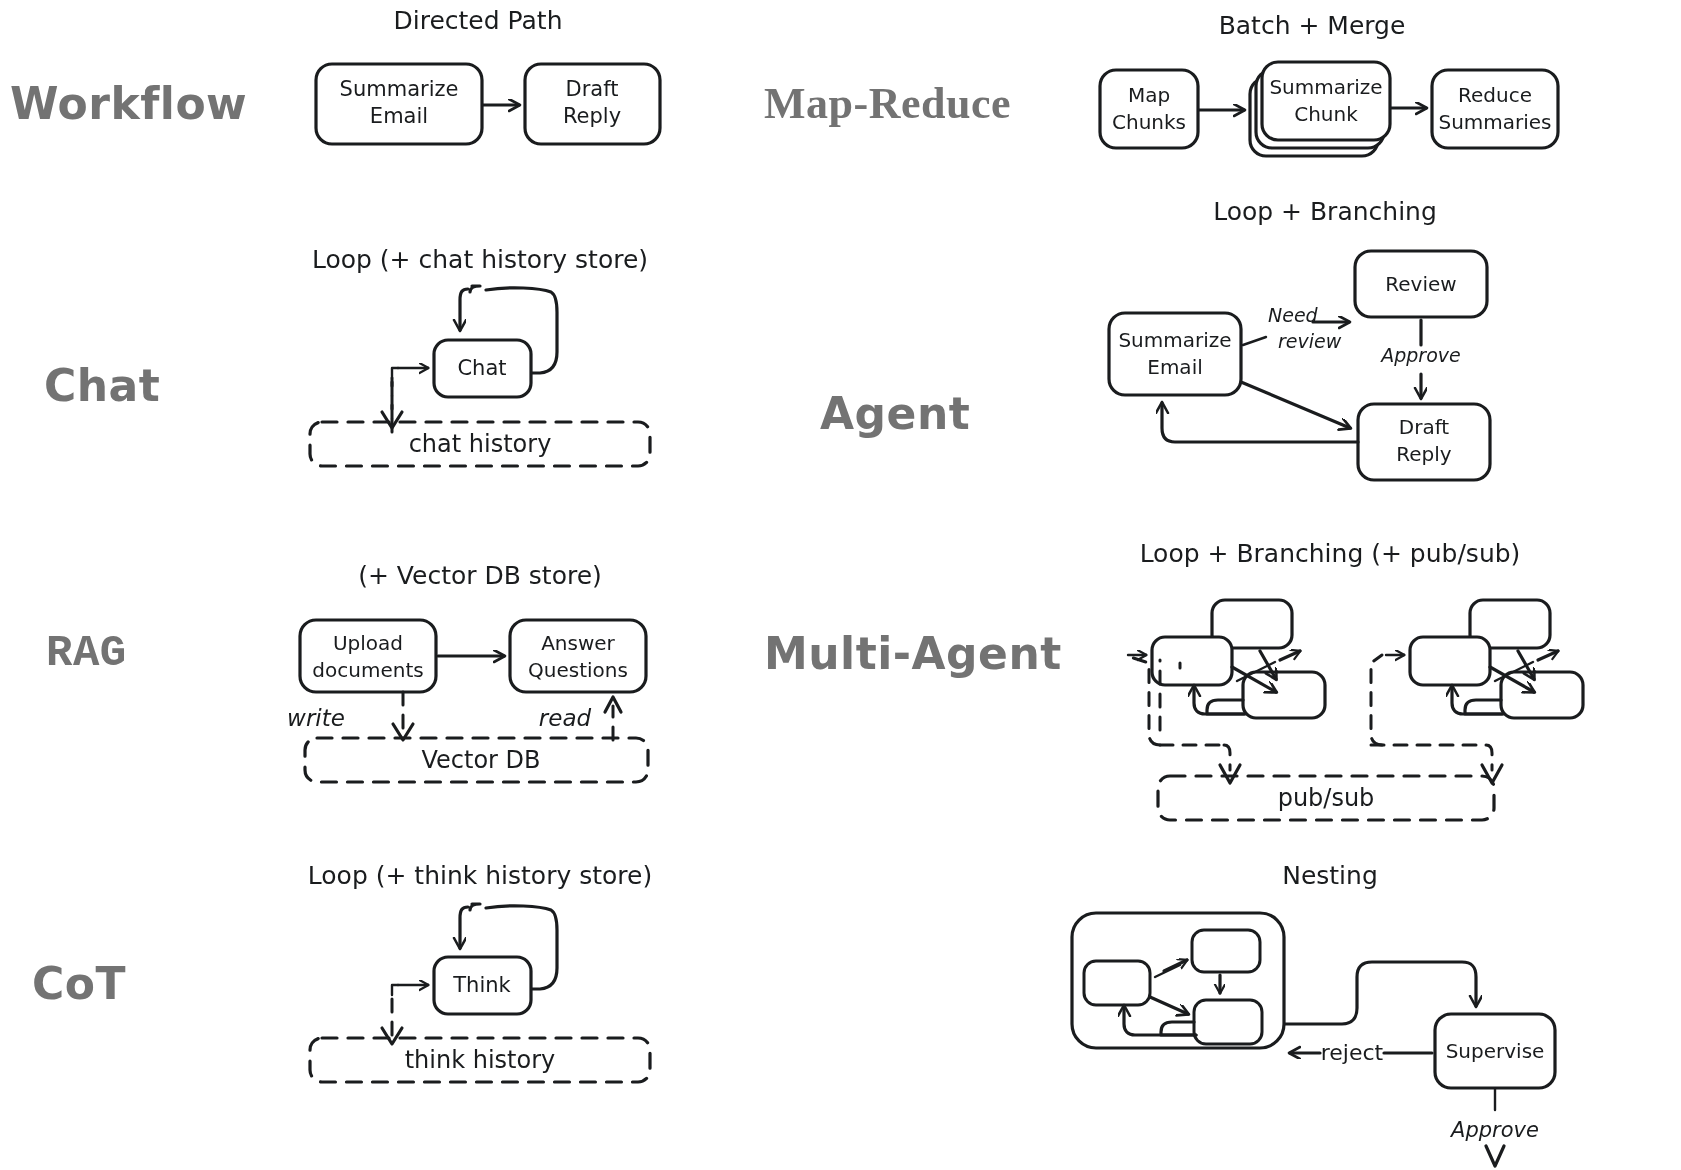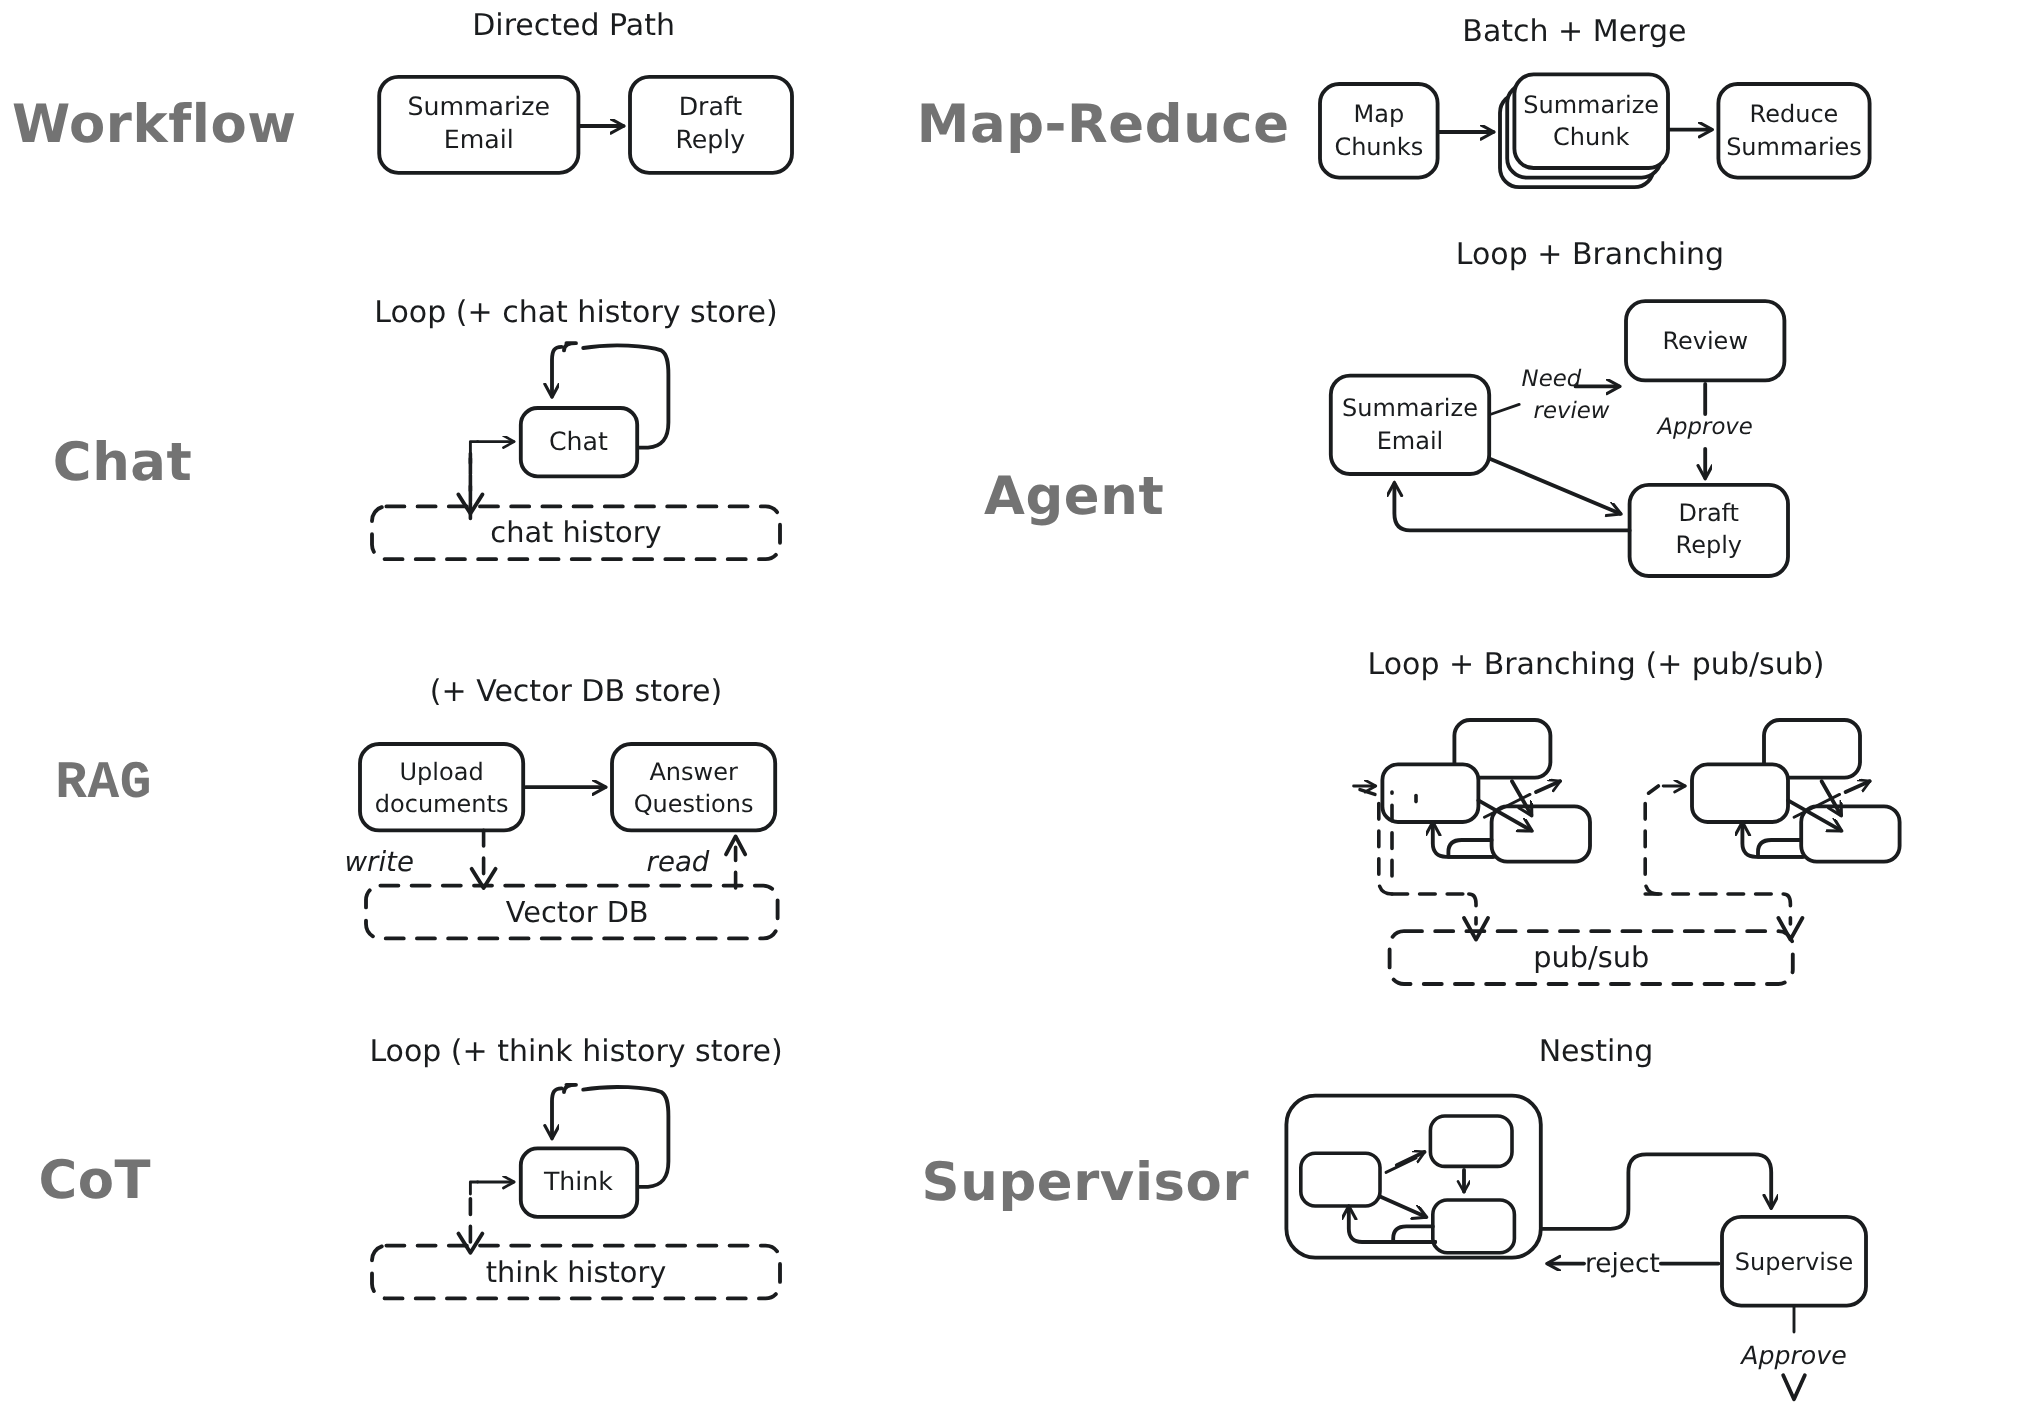--- a/index.html
+++ b/index.html
@@ -23,23 +23,23 @@
 </style>
 </head>
 <body>
 
 <div class="canvas">
 
   <div class="rowlabel" style="left:10px;top:78px;">Workflow</div>
   <div class="rowlabel" style="left:44px;top:360px;">Chat</div>
   <div class="rowlabel" style="left:46px;top:628px;font-family:Liberation Mono, monospace;">RAG</div>
   <div class="rowlabel" style="left:32px;top:958px;">CoT</div>
-  <div class="rowlabel" style="left:764px;top:78px;">Map-Reduce</div>
+  <div class="rowlabel" style="left:764px;top:78px;font-family:Liberation Serif, serif;">Map-Reduce</div>
   <div class="rowlabel" style="left:820px;top:358px;margin-top:30px;">Agent</div>
-  <div class="rowlabel" style="left:768px;top:960px;">Supervisor</div>
+  <div class="rowlabel" style="left:764px;top:628px;">Multi-Agent</div>
 
   <svg class="sheet" viewBox="0 0 1681 1170">
     <defs>
       <marker id="ah" markerWidth="14" markerHeight="14" refX="11" refY="6" orient="auto" markerUnits="userSpaceOnUse">
         <path d="M1,0 L12,6 M1,12 L12,6" fill="none" stroke="#1a1c1e" stroke-width="2.6" stroke-linecap="round"></path>
       </marker>
       <marker id="ahs" markerWidth="12" markerHeight="12" refX="9.5" refY="5" orient="auto" markerUnits="userSpaceOnUse">
         <path d="M1,0 L10,5 M1,10 L10,5" fill="none" stroke="#1a1c1e" stroke-width="2.2" stroke-linecap="round"></path>
       </marker>
       <marker id="ahd" markerWidth="14" markerHeight="14" refX="10" refY="6" orient="auto" markerUnits="userSpaceOnUse">

